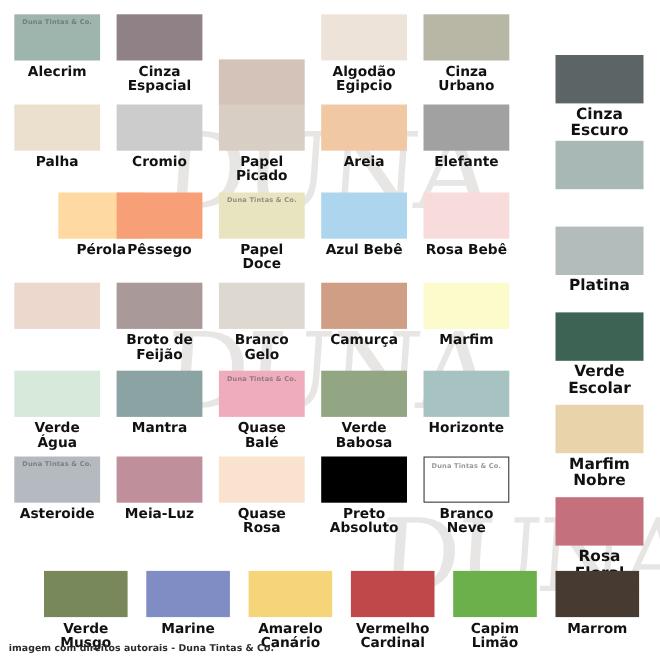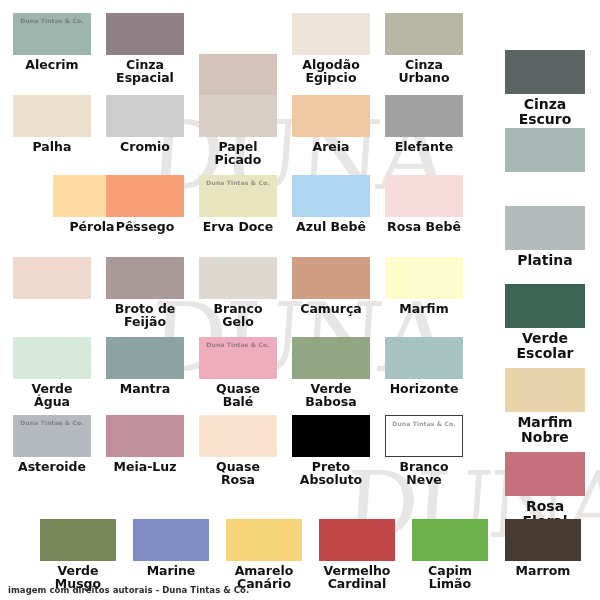--- a/index.html
+++ b/index.html
@@ -161,21 +161,21 @@
         <div class="cap">Pérola</div>
       </div>
       <div class="cell grid-cell" style="left: 106px; top: 175px;">
         <div class="chip" style="background: rgb(247, 159, 118);"></div>
         <div class="cap">Pêssego</div>
       </div>
       <div class="cell grid-cell" style="left: 199px; top: 175px;">
         <div class="chip" style="background: rgb(232, 228, 192);">
           <div class="chip-stamp on-light">Duna Tintas &amp; Co.</div>
         </div>
-        <div class="cap">Erva Doce</div>
+        <div class="cap">Papel Doce</div>
       </div>
       <div class="cell grid-cell" style="left: 292px; top: 175px;">
         <div class="chip" style="background: rgb(173, 214, 238);"></div>
         <div class="cap">Azul Bebê</div>
       </div>
       <div class="cell grid-cell" style="left: 385px; top: 175px;">
         <div class="chip" style="background: rgb(248, 220, 220);"></div>
         <div class="cap">Rosa Bebê</div>
       </div>
       <div class="cell grid-cell" style="left: 13px; top: 257px;">

